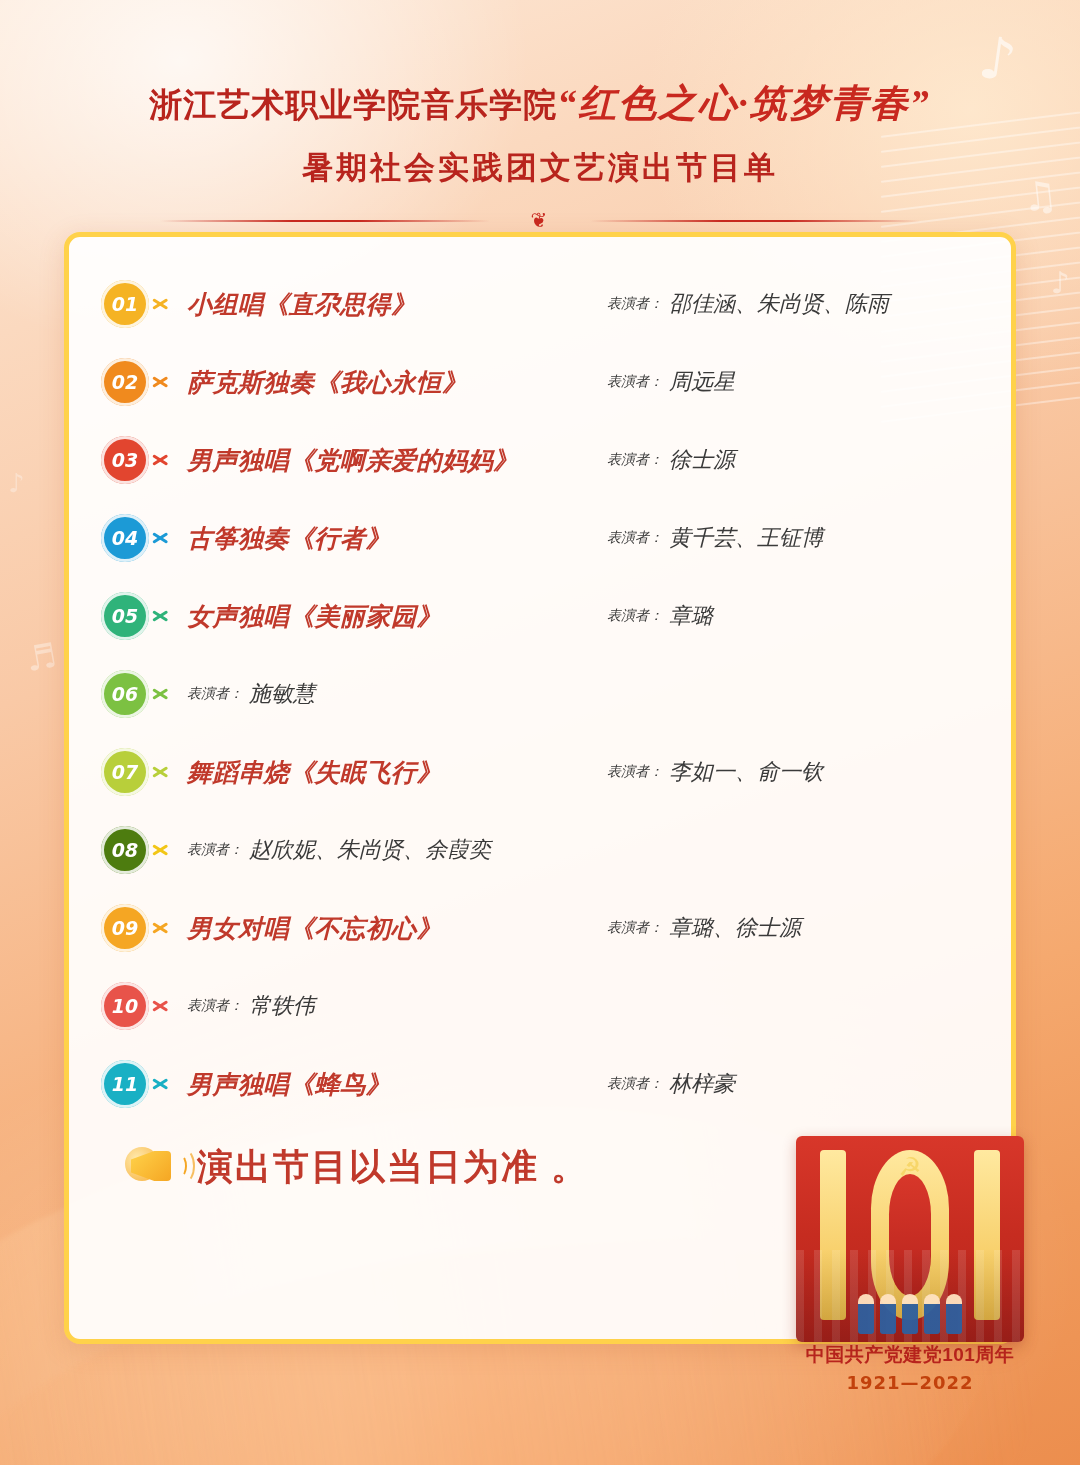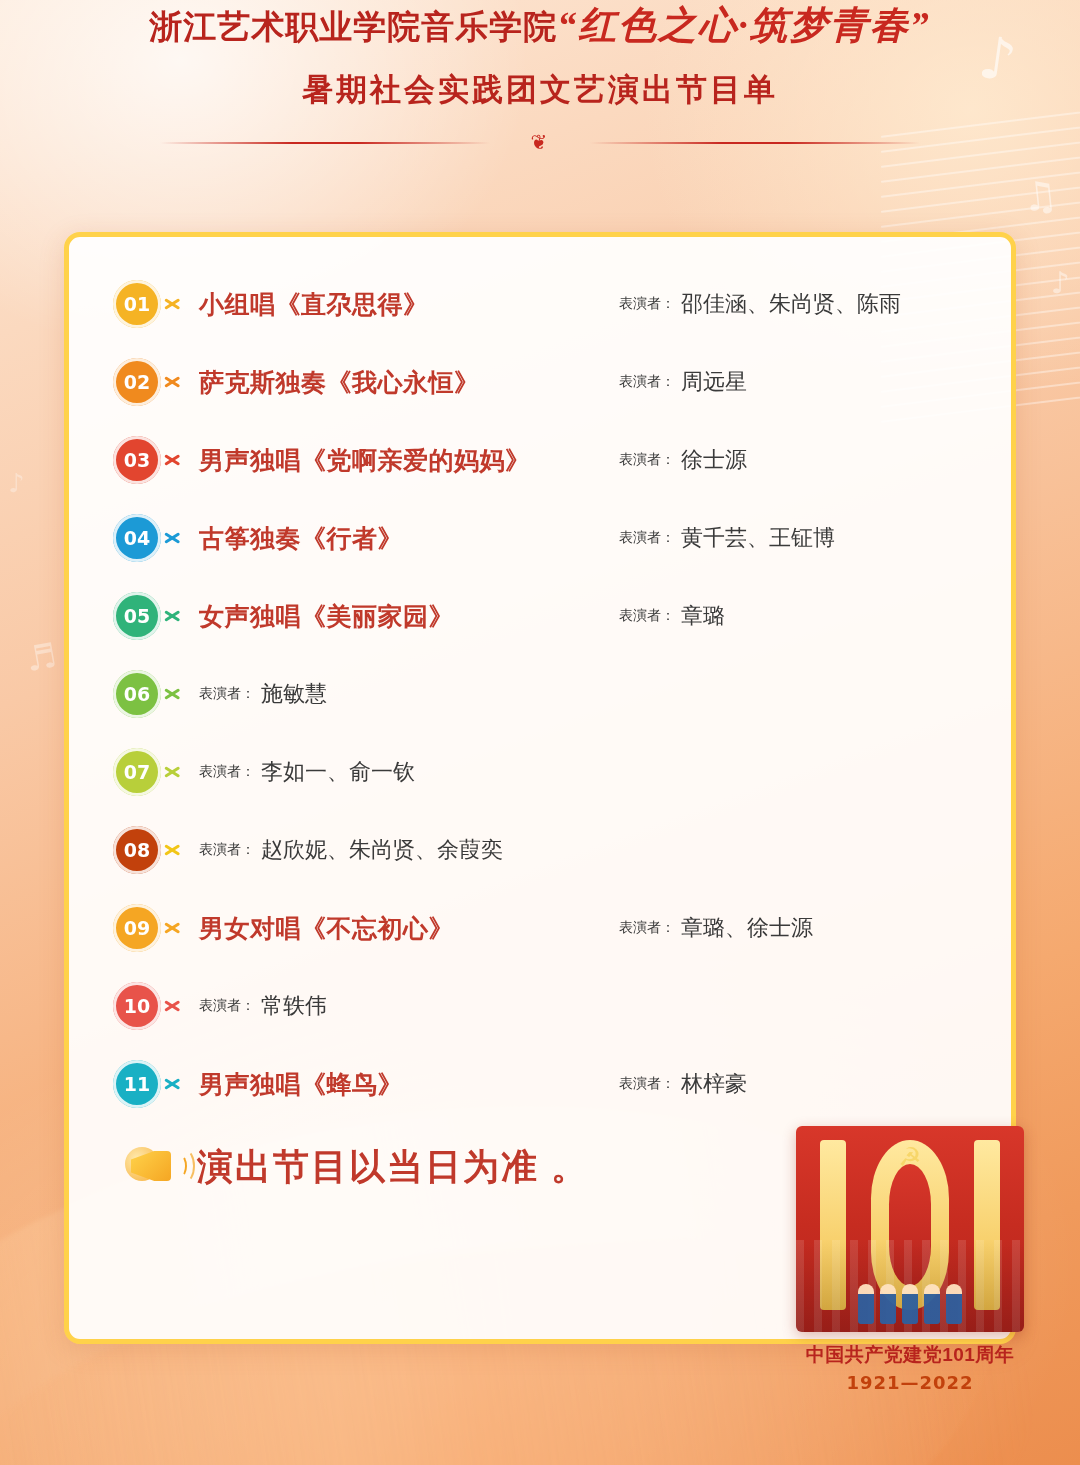--- a/index.html
+++ b/index.html
@@ -74,20 +74,21 @@
     height: 2px;
     background: rgba(255,255,255,.85);
     margin-bottom: 13px;
     border-radius: 2px;
     transform: rotate(-7deg);
   }
 
   
   .header {
     position: relative;
+    padding-top: 78px;
     text-align: center;
     z-index: 3;
   }
   .title-line1 {
     font-size: 33px;
     font-weight: 700;
     color: #b8241d;
     letter-spacing: 1px;
     white-space: nowrap;
   }
@@ -133,21 +134,21 @@
     left: 64px; top: 232px;
     width: 952px; height: 1112px;
     background: rgba(255,255,255,.92);
     border: 5px solid #ffd24a;
     border-radius: 16px;
     box-shadow: 0 6px 26px rgba(190,90,40,.18);
     z-index: 4;
     padding: 28px 0 0 0;
   }
 
-  .list { padding: 0 44px; }
+  .list { padding: 0 32px; font-style: italic; }
 
   .row {
     display: flex;
     align-items: center;
     height: 78px;
   }
   .num-wrap { position: relative; width: 86px; flex: 0 0 86px; display:flex; align-items:center; }
   .num {
     width: 48px; height: 48px;
     border-radius: 50%;
@@ -296,21 +297,20 @@
     position: absolute; left: 0; right: 0; bottom: 8px;
     display: flex; justify-content: center; gap: 6px;
   }
   .emblem .art .figs span {
     width: 16px; height: 40px;
     background: linear-gradient(180deg, #ffe2c0 0 26%, #2e5f9e 26% 100%);
     border-radius: 8px 8px 3px 3px;
     opacity: .95;
   }
   .emblem .cap1 {
-    margin-top: 10px;
     font-size: 19px;
     font-weight: 700;
     color: #b8241d;
     letter-spacing: .5px;
   }
   .emblem .cap2 {
     margin-top: 4px;
     font-size: 18px;
     font-weight: 700;
     color: #c2410c;
@@ -428,27 +428,28 @@
       </div>
       <div class="perf-label">表演者：</div>
       <div class="perf-names">施敏慧</div>
     </div>
 
     <div class="row">
       <div class="num-wrap">
         <div class="num" style="background:#b8cf3a">07</div>
         <div class="arrow" style="--c:#b8cf3a"></div>
       </div>
+      <div class="prog">舞蹈串烧《失眠飞行》</div>
       <div class="perf-label">表演者：</div>
       <div class="perf-names">李如一、俞一钦</div>
     </div>
 
     <div class="row">
       <div class="num-wrap">
-        <div class="num" style="background:#c2410c">08</div>
+        <div class="num" style="background:#4d7c0f">08</div>
         <div class="arrow" style="--c:#f2c617"></div>
       </div>
       <div class="perf-label">表演者：</div>
       <div class="perf-names">赵欣妮、朱尚贤、余葭奕</div>
     </div>
 
     <div class="row">
       <div class="num-wrap">
         <div class="num" style="background:#f5a623">09</div>
         <div class="arrow" style="--c:#f5a623"></div>

